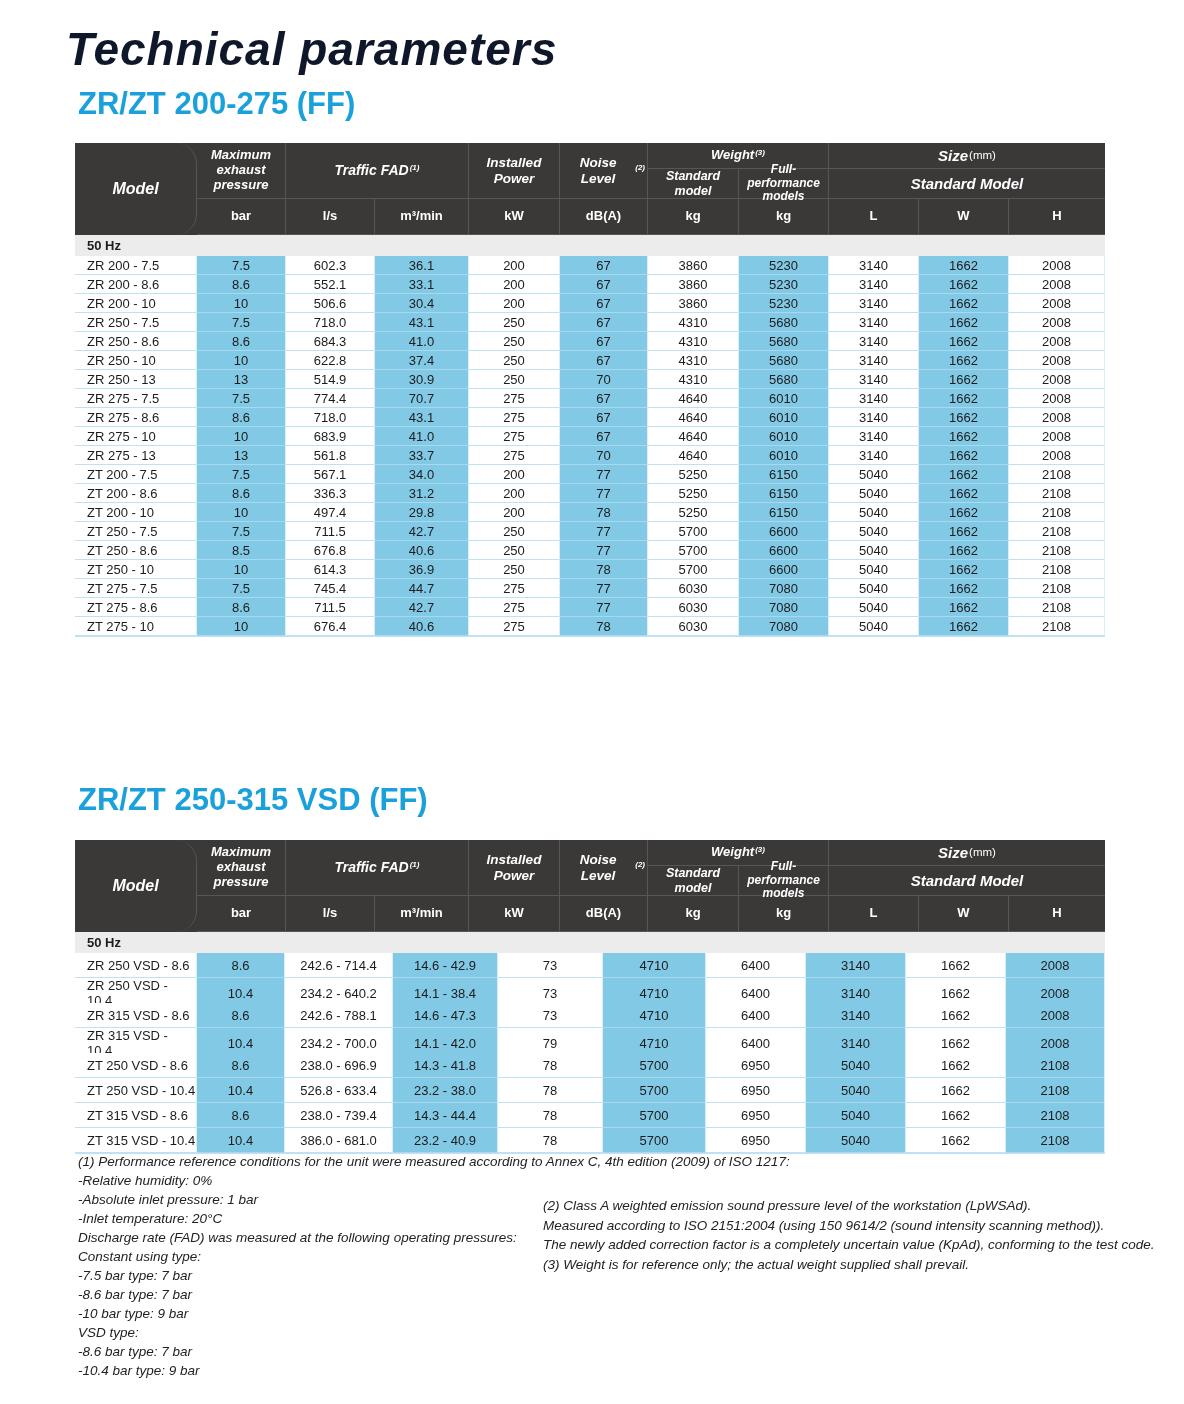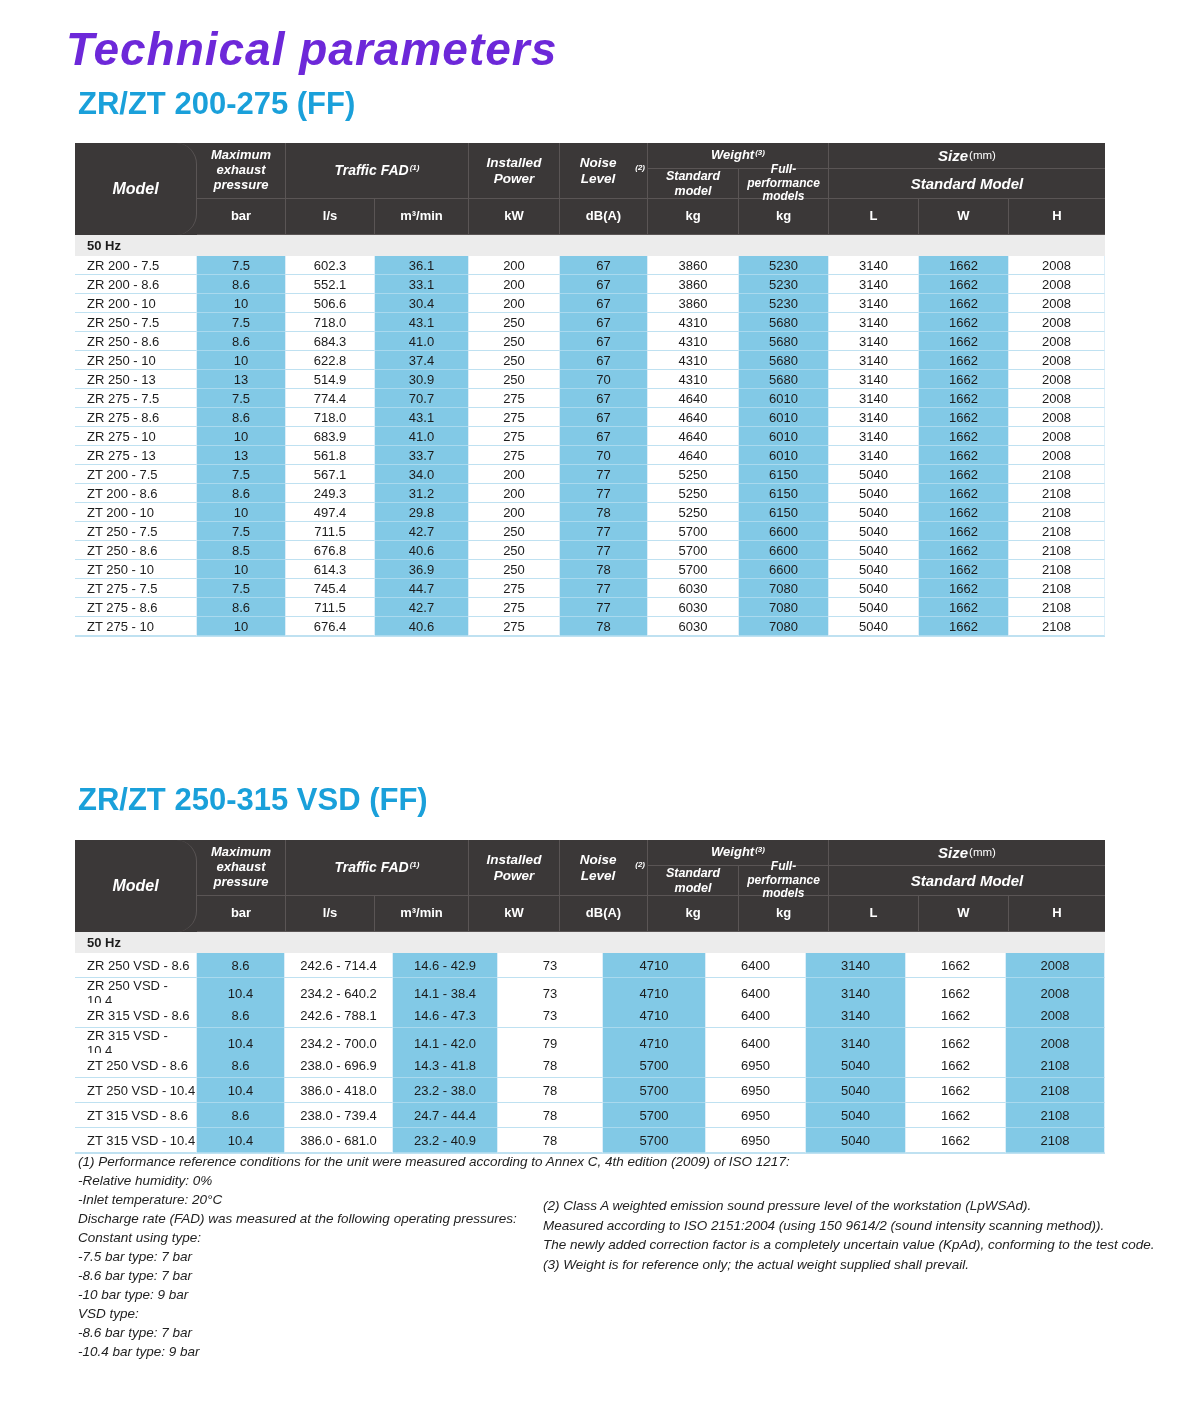--- a/index.html
+++ b/index.html
@@ -1,19 +1,19 @@
 <!DOCTYPE html>
 <html><head>
 <meta charset="utf-8">
 <style>
   * { margin:0; padding:0; box-sizing:border-box; }
   html,body { width:1184px; height:1404px; background:#ffffff; font-family:"Liberation Sans", sans-serif; }
   .page { position:relative; width:1184px; height:1404px; overflow:hidden; }
 
-  .main-title { position:absolute; left:66px; top:22px; font-size:46px; font-weight:700; font-style:italic; color:#6d28d9; letter-spacing:1px; }
+  .main-title { position:absolute; left:66px; top:22px; font-size:46px; font-weight:700; font-style:italic; color:#0f172a; letter-spacing:1px; }
   .sub-title { position:absolute; left:78px; font-size:31px; font-weight:600; color:#1aa0da; }
   .sub-title.t1 { top:86px;text-align:right; }
   .sub-title.t2 { top:782px; }
 
   .tablewrap { position:absolute; left:75px; width:1030px; }
   .tablewrap.t1 { top:143px; }
   .tablewrap.t2 { top:840px; }
 
   .t1-cols { display:grid; grid-template-columns:122px 89px 89px 94px 91px 88px 91px 90px 90px 90px 96px; }
   .t2-cols { display:grid; grid-template-columns:122px 88px 108px 105px 105px 103px 100px 100px 100px 99px; }
@@ -253,21 +253,21 @@
           <div class="tcell blue">77</div>
           <div class="tcell">5250</div>
           <div class="tcell blue">6150</div>
           <div class="tcell">5040</div>
           <div class="tcell blue">1662</div>
           <div class="tcell">2108</div>
         </div>
         <div class="trow t1-cols">
           <div class="tcell model-cell">ZT 200 - 8.6</div>
           <div class="tcell blue">8.6</div>
-          <div class="tcell">249.3</div>
+          <div class="tcell">336.3</div>
           <div class="tcell blue">31.2</div>
           <div class="tcell">200</div>
           <div class="tcell blue">77</div>
           <div class="tcell">5250</div>
           <div class="tcell blue">6150</div>
           <div class="tcell">5040</div>
           <div class="tcell blue">1662</div>
           <div class="tcell">2108</div>
         </div>
         <div class="trow t1-cols">
@@ -459,34 +459,34 @@
           <div class="tcell">78</div>
           <div class="tcell blue">5700</div>
           <div class="tcell">6950</div>
           <div class="tcell blue">5040</div>
           <div class="tcell">1662</div>
           <div class="tcell blue">2108</div>
         </div>
         <div class="trow t2-cols">
           <div class="tcell model-cell">ZT 250 VSD - 10.4</div>
           <div class="tcell blue">10.4</div>
-          <div class="tcell">386.0 - 418.0</div>
+          <div class="tcell">526.8 - 633.4</div>
           <div class="tcell blue">23.2 - 38.0</div>
           <div class="tcell">78</div>
           <div class="tcell blue">5700</div>
           <div class="tcell">6950</div>
           <div class="tcell blue">5040</div>
           <div class="tcell">1662</div>
           <div class="tcell blue">2108</div>
         </div>
         <div class="trow t2-cols">
           <div class="tcell model-cell">ZT 315 VSD - 8.6</div>
           <div class="tcell blue">8.6</div>
           <div class="tcell">238.0 - 739.4</div>
-          <div class="tcell blue">24.7 - 44.4</div>
+          <div class="tcell blue">14.3 - 44.4</div>
           <div class="tcell">78</div>
           <div class="tcell blue">5700</div>
           <div class="tcell">6950</div>
           <div class="tcell blue">5040</div>
           <div class="tcell">1662</div>
           <div class="tcell blue">2108</div>
         </div>
         <div class="trow t2-cols">
           <div class="tcell model-cell">ZT 315 VSD - 10.4</div>
           <div class="tcell blue">10.4</div>
@@ -499,20 +499,21 @@
           <div class="tcell">1662</div>
           <div class="tcell blue">2108</div>
         </div>
       </div>
   </div>
 
   <div class="footnotes">
     <div class="fn-left">
       <div class="fn-line">(1) Performance reference conditions for the unit were measured according to Annex C, 4th edition (2009) of ISO 1217:</div>
       <div class="fn-line">-Relative humidity: 0%</div>
+      <div class="fn-line">-Absolute inlet pressure: 1 bar</div>
       <div class="fn-line">-Inlet temperature: 20°C</div>
       <div class="fn-line">Discharge rate (FAD) was measured at the following operating pressures:</div>
       <div class="fn-line">Constant using type:</div>
       <div class="fn-line">-7.5 bar type: 7 bar</div>
       <div class="fn-line">-8.6 bar type: 7 bar</div>
       <div class="fn-line">-10 bar type: 9 bar</div>
       <div class="fn-line">VSD type:</div>
       <div class="fn-line">-8.6 bar type: 7 bar</div>
       <div class="fn-line">-10.4 bar type: 9 bar</div>
     </div>

